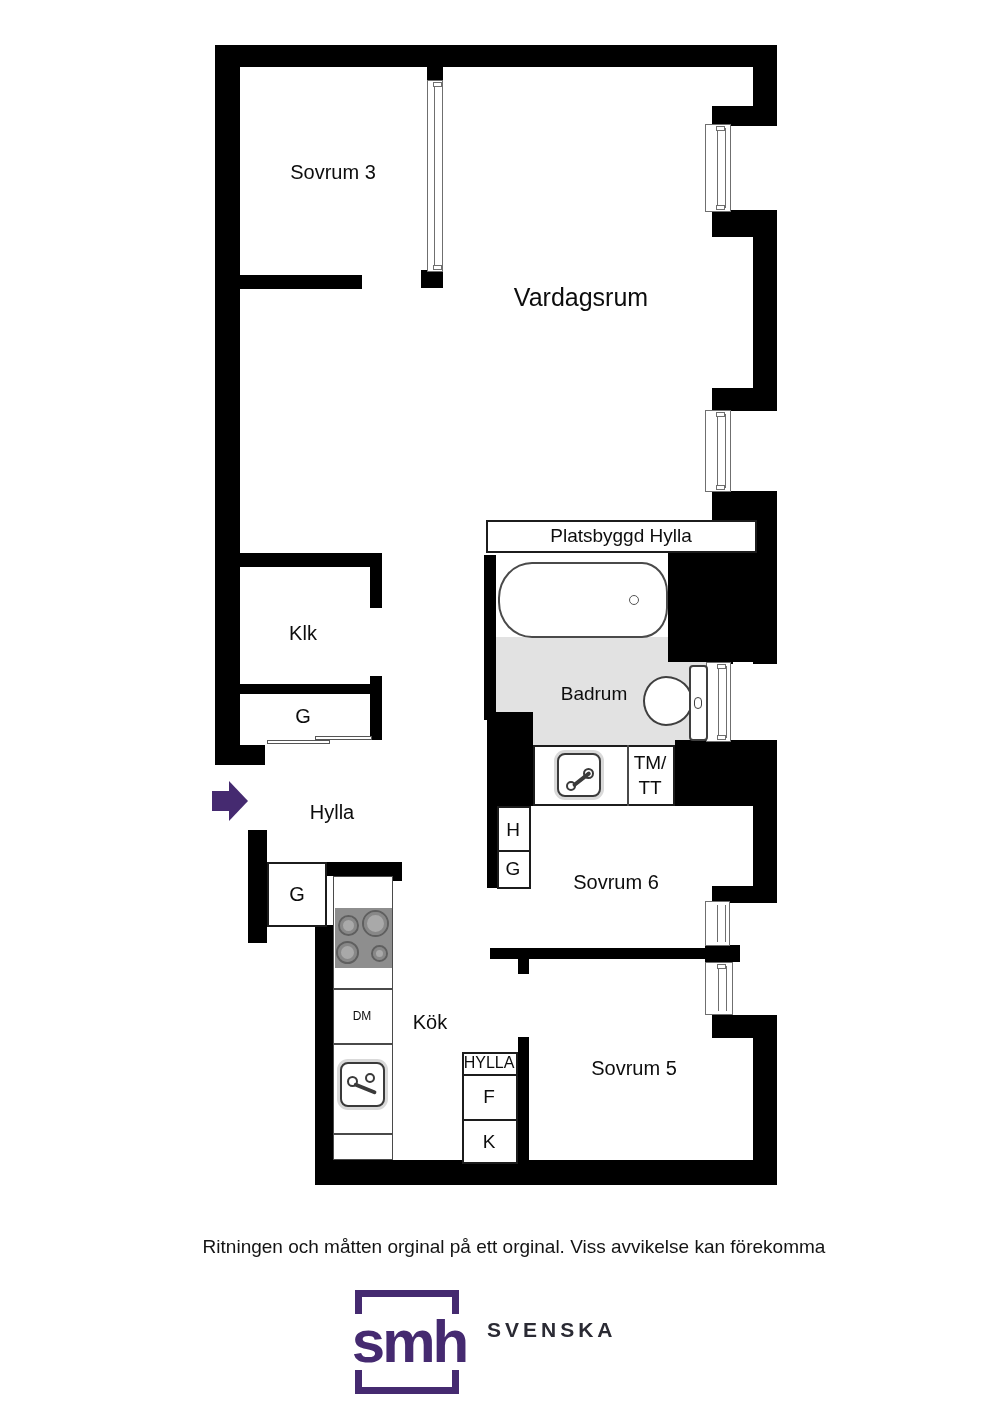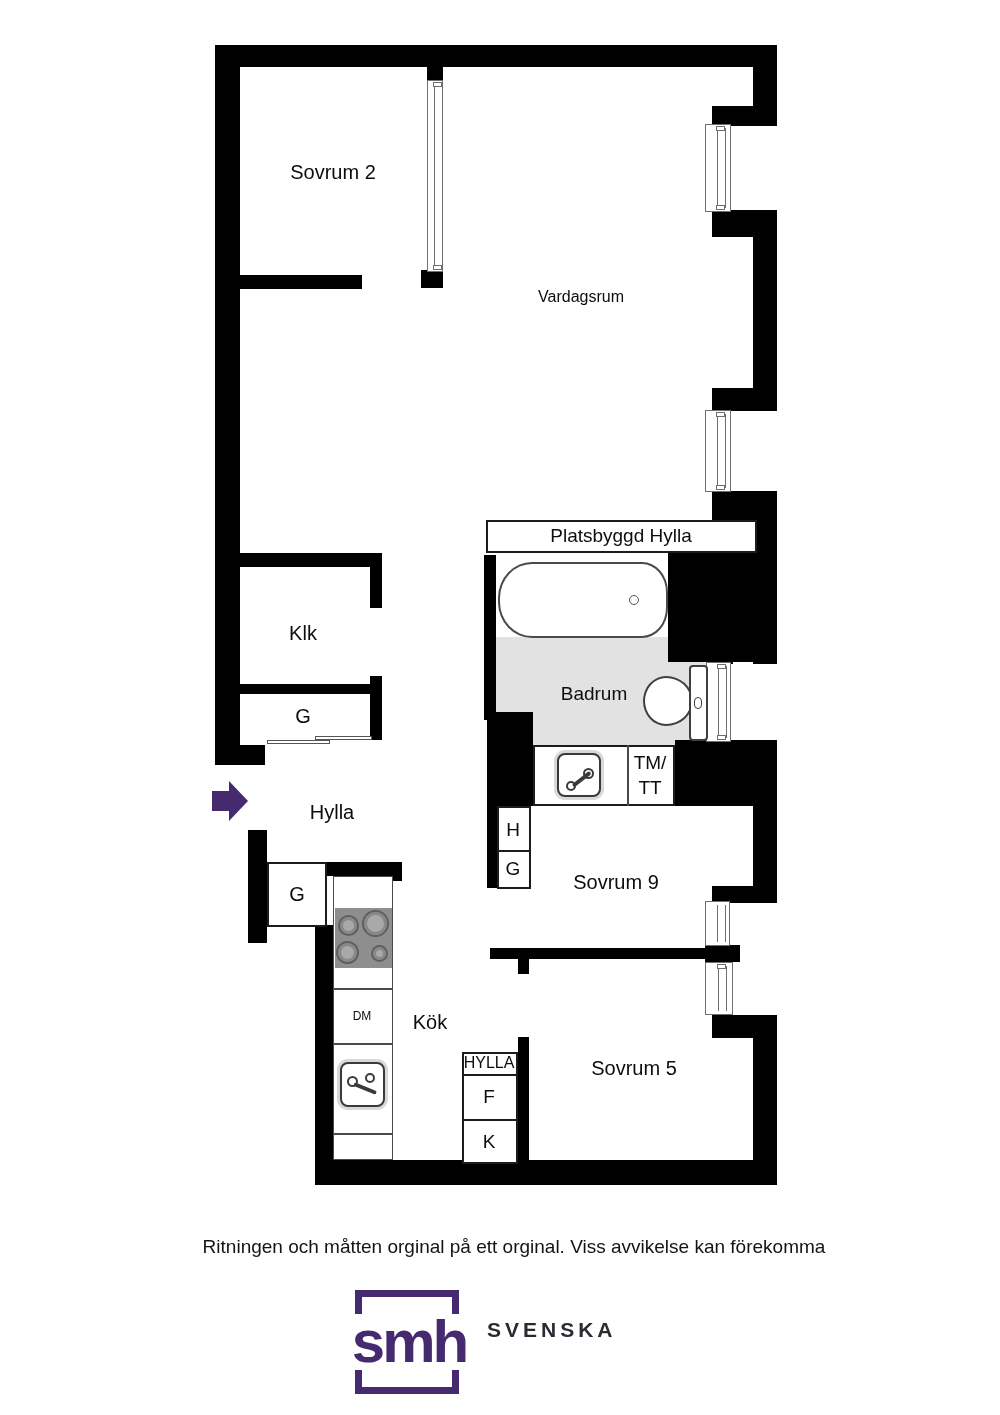--- a/index.html
+++ b/index.html
@@ -156,32 +156,32 @@
   <div class="tapc" style="left:365px;top:1073px;width:10px;height:10px;"></div>
   <div class="taph" style="left:354px;top:1082px;width:24px;height:4px;transform:rotate(22deg);"></div>
 
   <div class="box" style="left:462px;top:1052px;width:56px;height:24px;"></div>
   <div class="box" style="left:462px;top:1074px;width:56px;height:47px;"></div>
   <div class="box" style="left:462px;top:1119px;width:56px;height:45px;"></div>
 
   <div class="arrow-tail" style="left:212px;top:791px;width:18px;height:20px;"></div>
   <div class="arrow-head" style="left:229px;top:781px;"></div>
 
-  <div class="lbl" style="left:333px;top:172px;font-size:20px;">Sovrum 2</div>
-  <div class="lbl" style="left:581px;top:297px;font-size:16px;">Vardagsrum</div>
+  <div class="lbl" style="left:333px;top:172px;font-size:20px;">Sovrum 3</div>
+  <div class="lbl" style="left:581px;top:297px;font-size:25px;">Vardagsrum</div>
   <div class="lbl" style="left:621px;top:536px;font-size:19px;text-align:right;">Platsbyggd Hylla</div>
   <div class="lbl" style="left:303px;top:633px;font-size:20px;">Klk</div>
   <div class="lbl" style="left:303px;top:716px;font-size:20px;">G</div>
   <div class="lbl" style="left:594px;top:694px;font-size:19px;">Badrum</div>
   <div class="lbl" style="left:650px;top:776px;font-size:19px;">TM/
 TT</div>
   <div class="lbl" style="left:332px;top:812px;font-size:20px;">Hylla</div>
   <div class="lbl" style="left:513px;top:830px;font-size:19px;">H</div>
   <div class="lbl" style="left:513px;top:869px;font-size:19px;">G</div>
-  <div class="lbl" style="left:616px;top:882px;font-size:20px;">Sovrum 9</div>
+  <div class="lbl" style="left:616px;top:882px;font-size:20px;">Sovrum 6</div>
   <div class="lbl" style="left:297px;top:894px;font-size:20px;">G</div>
   <div class="lbl" style="left:362px;top:1017px;font-size:12px;">DM</div>
   <div class="lbl" style="left:430px;top:1022px;font-size:20px;">Kök</div>
   <div class="lbl" style="left:489px;top:1063px;font-size:16px;">HYLLA</div>
   <div class="lbl" style="left:489px;top:1097px;font-size:19px;">F</div>
   <div class="lbl" style="left:489px;top:1142px;font-size:19px;">K</div>
   <div class="lbl" style="left:634px;top:1068px;font-size:20px;">Sovrum 5</div>
 
   <div id="disclaimer">Ritningen och måtten orginal på ett orginal. Viss avvikelse kan förekomma</div>
   <div id="logo-square"></div>

